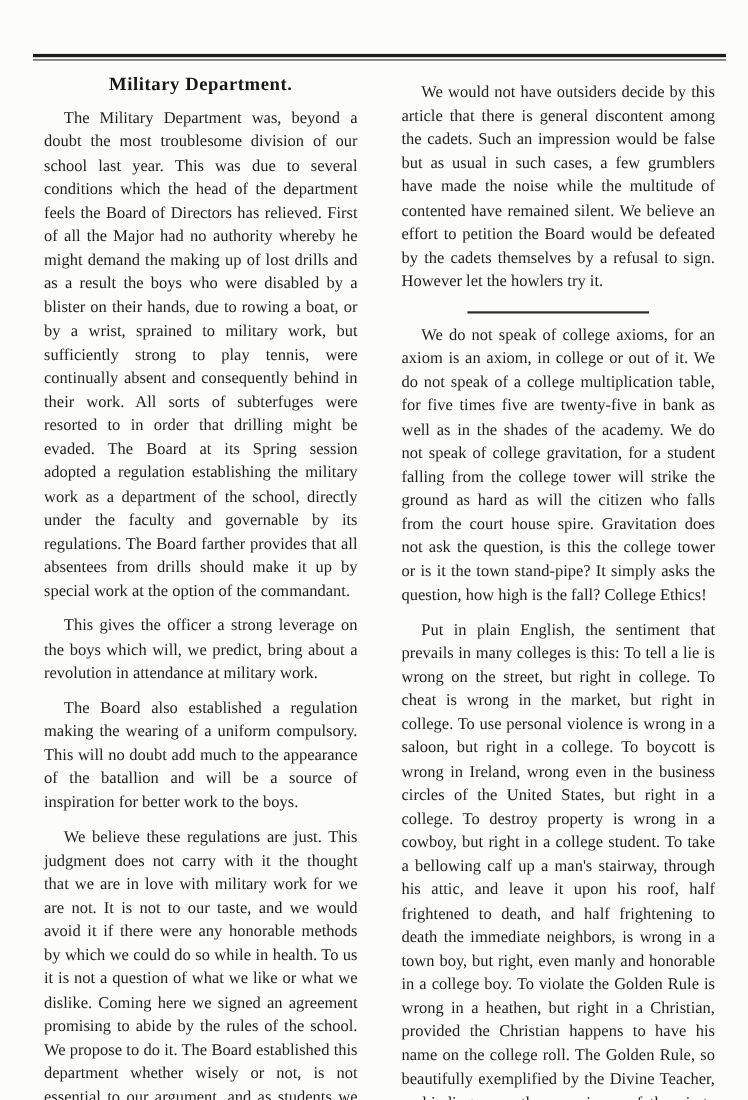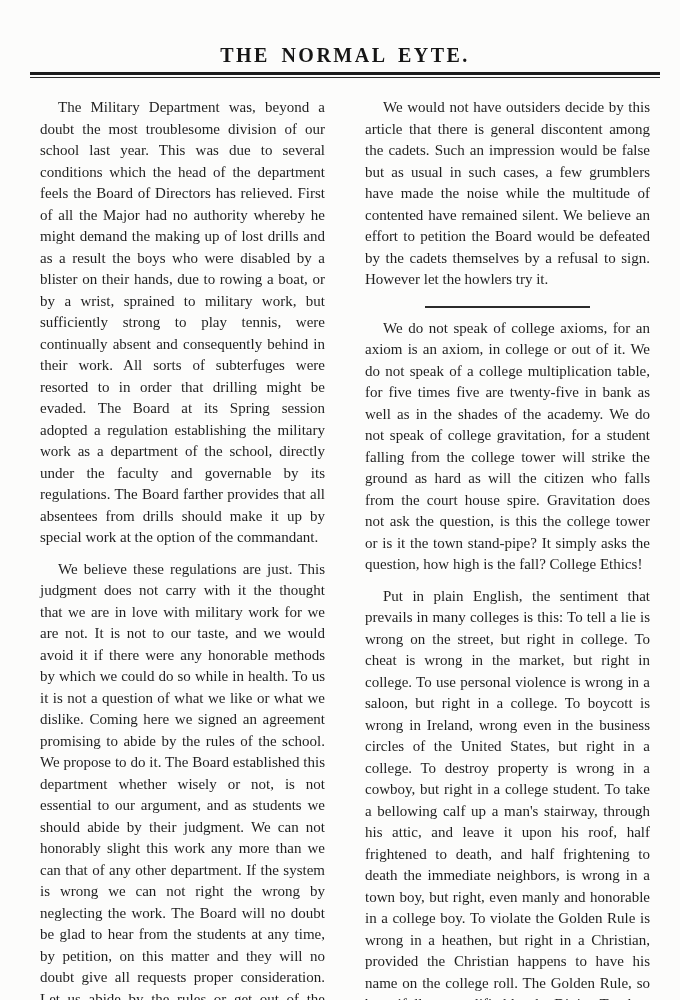--- a/index.html
+++ b/index.html
@@ -61,28 +61,30 @@
     margin: 15px auto 9px auto;
     border: 0;
     border-top: 2px solid #2b2b2b;
   }
 </style>
 </head>
 <body>
 
 <div class="page">
 
-  <div class="masthead">THE NORMAL EYTE.</div>
 
   <div class="double-rule"></div>
 
   <div class="columns">
 
     <div class="col">
+      <h2 class="article-heading">Military Department.</h2>
       <p>The Military Department was, beyond a doubt the most troublesome division of our school last year.  This was due to several conditions which the head of the department feels the Board of Directors has relieved.  First of all the Major had no authority whereby he might demand the making up of lost drills and as a result the boys who were disabled by a blister on their hands, due to rowing a boat, or by a wrist, sprained to military work, but sufficiently strong to play tennis, were continually absent and consequently behind in their work.  All sorts of subterfuges were resorted to in order that drilling might be evaded.  The Board at its Spring session adopted a regulation establishing the military work as a department of the school, directly under the faculty and governable by its regulations.  The Board farther provides that all absentees from drills should make it up by special work at the option of the commandant.</p>
+      <p>This gives the officer a strong leverage on the boys which will, we predict, bring about a revolution in attendance at military work.</p>
+      <p>The Board also established a regulation making the wearing of a uniform compulsory.  This will no doubt add much to the appearance of the batallion and will be a source of inspiration for better work to the boys.</p>
       <p>We believe these regulations are just.  This judgment does not carry with it the thought that we are in love with military work for we are not.  It is not to our taste, and we would avoid it if there were any honorable methods by which we could do so while in health.  To us it is not a question of what we like or what we dislike. Coming here we signed an agreement promising to abide by the rules of the school.  We propose to do it.  The Board established this department whether wisely or not, is not essential to our argument, and as students we should abide by their judgment.  We can not honorably slight this work any more than we can that of any other department.  If the system is wrong we can not right the wrong by neglecting the work. The Board will no doubt be glad to hear from the students at any time, by petition, on this matter and they will no doubt give all requests proper consideration.  Let us abide by the rules or get out of the school.</p>
     </div>
 
     <div class="col">
       <p>We would not have outsiders decide by this article that there is general discontent among the cadets.  Such an impression would be false but as usual in such cases, a few grumblers have made the noise while the multitude of contented have remained silent.  We believe an effort to petition the Board would be defeated by the cadets themselves by a refusal to sign.  However let the howlers try it.</p>
 
       <hr class="short-rule">
 
       <p>We do not speak of college axioms, for an axiom is an axiom, in college or out of it.  We do not speak of a college multiplication table, for five times five are twenty-five in bank as well as in the shades of the academy.  We do not speak of college gravitation, for a student falling from the college tower will strike the ground as hard as will the citizen who falls from the court house spire.  Gravitation does not ask the question, is this the college tower or is it the town stand-pipe?  It simply asks the question, how high is the fall?  College Ethics!</p>
       <p><span>Put in plain English, the sentiment that prevails in many colleges is this:  To tell a lie is wrong on the street, but right in college.  To cheat is wrong in the market, but right in college. To use personal violence is wrong in a saloon, but right in a college.  To boycott is wrong in Ireland, wrong even in the business circles of the United States, but right in a college.  To destroy property is wrong in a cowboy, but right in a college student.  To take a bellowing calf up a man's stairway, through his attic, and leave it upon his roof, half frightened to death, and half frightening to death the immediate neighbors, is wrong in a town boy, but right, even manly and honorable in a college boy.  To violate the Golden Rule is wrong in a heathen, but right in a Christian, provided the Christian happens to have his name on the college roll.  The Golden Rule, so beautifully exemplified by the Divine Teacher, as binding upon the conscience of the pirate upon the high seas; of the liquor seller, as the young man appears at the bar for his first drink; of the Indian with his tomahawk uplifted; of the gambler in his den of infamy; but forsooth, this same Golden Rule was not made to measure the conscience of a Cnristian who has matriculated in a Christian college.—</span></p>

